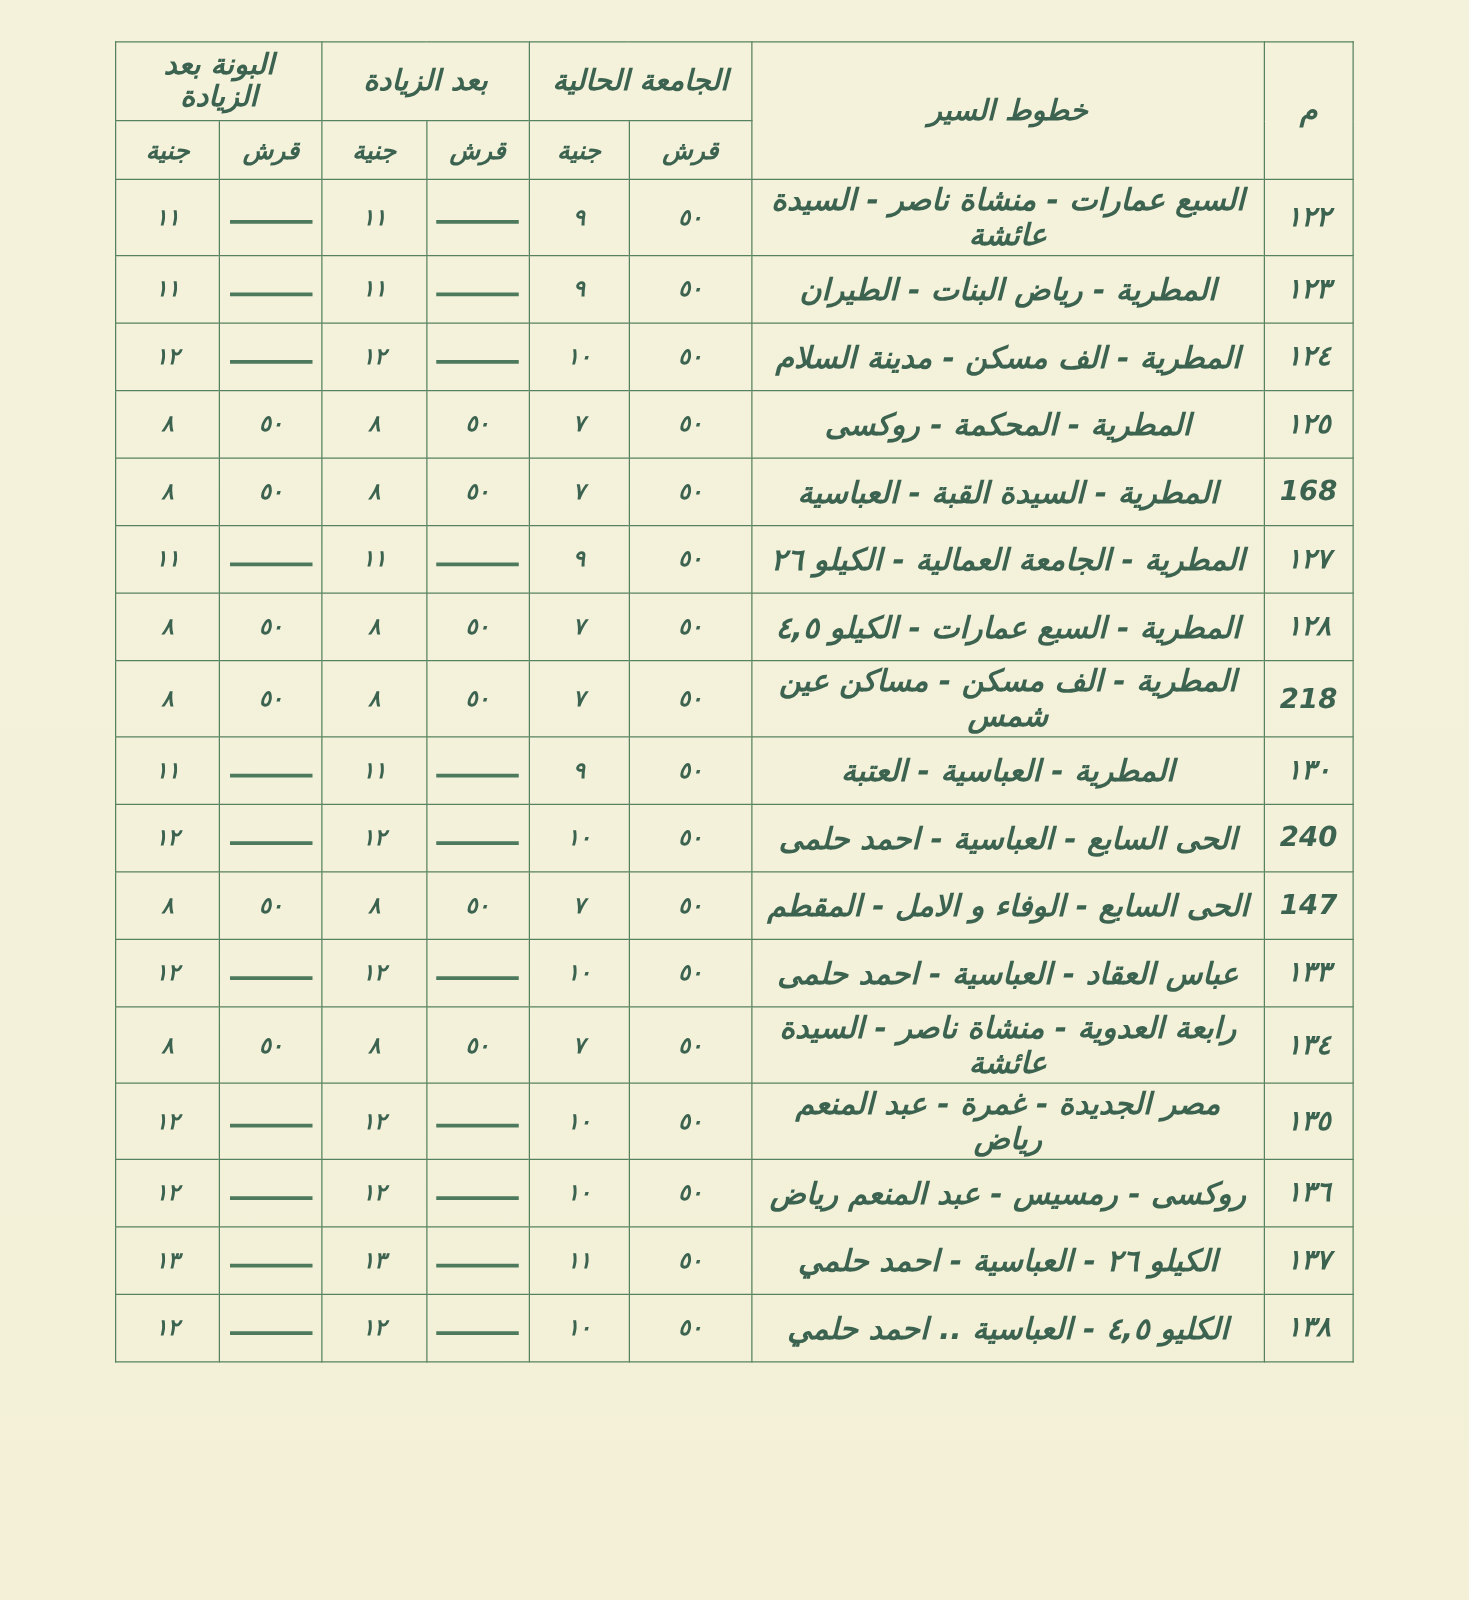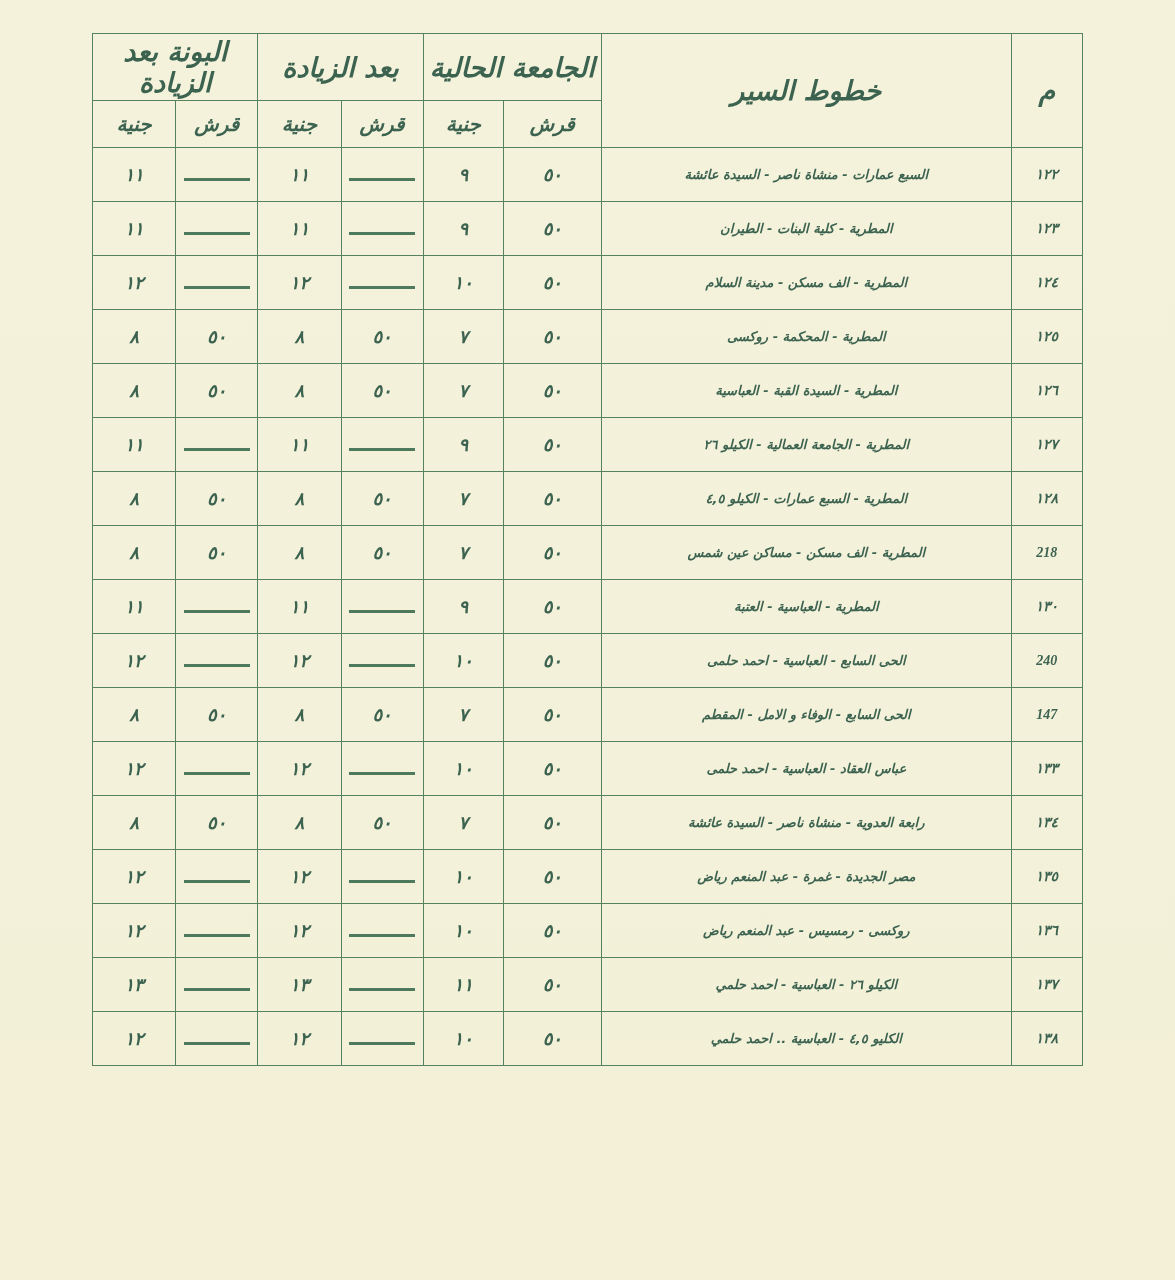--- a/index.html
+++ b/index.html
@@ -43,27 +43,27 @@
   
   col.c-no     { width: 7.2%; }
   col.c-route  { width: 41.4%; }
   col.c-q1     { width: 9.9%; }
   col.c-g1     { width: 8.1%; }
   col.c-q2     { width: 8.3%; }
   col.c-g2     { width: 8.4%; }
   col.c-q3     { width: 8.3%; }
   col.c-g3     { width: 8.4%; }
 
-  tr.group-row th { height: 58px; font-size: 27px; }
+  tr.group-row th { height: 58px; font-size: 23px; }
   tr.sub-row th   { height: 42px; font-size: 20px; }
   th.rowspan-head { font-size: 21px; }
   tbody td { height: 49px; }
-  td.cell-route { font-size: 13px; letter-spacing: -0.2px; margin-left: 24px; }
+  td.cell-route { font-size: 24px; letter-spacing: -0.2px; margin-left: 24px; }
   td.cell-num   { font-size: 18px; font-style: italic; }
-  td.cell-no    { font-size: 14px; font-family: Liberation Serif, serif; }
+  td.cell-no    { font-size: 22px; }
 
   .dash {
     display: inline-block;
     width: 66px;
     height: 0;
     border-top: 3px solid #4d7a5d;
     vertical-align: middle;
     transform: translateY(3px);
   }
 </style>
@@ -105,21 +105,21 @@
     <td class="cell-route">السبع عمارات - منشاة ناصر - السيدة عائشة</td>
     <td class="cell-num">٥٠</td>
     <td class="cell-num">٩</td>
     <td class="cell-num"><span class="dash"></span></td>
     <td class="cell-num">١١</td>
     <td class="cell-num"><span class="dash"></span></td>
     <td class="cell-num">١١</td>
   </tr>
         <tr>
     <td class="cell-no">١٢٣</td>
-    <td class="cell-route">المطرية - كلية البنات - الطيران</td>
+    <td class="cell-route">المطرية - رياض البنات - الطيران</td>
     <td class="cell-num">٥٠</td>
     <td class="cell-num">٩</td>
     <td class="cell-num"><span class="dash"></span></td>
     <td class="cell-num">١١</td>
     <td class="cell-num"><span class="dash"></span></td>
     <td class="cell-num">١١</td>
   </tr>
         <tr>
     <td class="cell-no">١٢٤</td>
     <td class="cell-route">المطرية -  الف مسكن - مدينة السلام</td>
@@ -134,21 +134,21 @@
     <td class="cell-no">١٢٥</td>
     <td class="cell-route">المطرية - المحكمة - روكسى</td>
     <td class="cell-num">٥٠</td>
     <td class="cell-num">٧</td>
     <td class="cell-num">٥٠</td>
     <td class="cell-num">٨</td>
     <td class="cell-num">٥٠</td>
     <td class="cell-num">٨</td>
   </tr>
         <tr>
-    <td class="cell-no">١٢٦</td>
+    <td class="cell-no">168</td>
     <td class="cell-route">المطرية - السيدة القبة - العباسية</td>
     <td class="cell-num">٥٠</td>
     <td class="cell-num">٧</td>
     <td class="cell-num">٥٠</td>
     <td class="cell-num">٨</td>
     <td class="cell-num">٥٠</td>
     <td class="cell-num">٨</td>
   </tr>
         <tr>
     <td class="cell-no">١٢٧</td>

